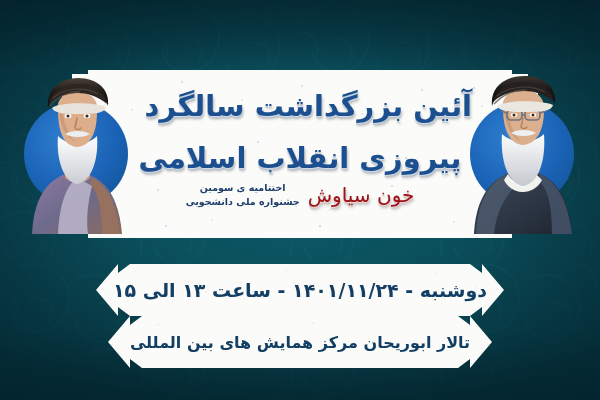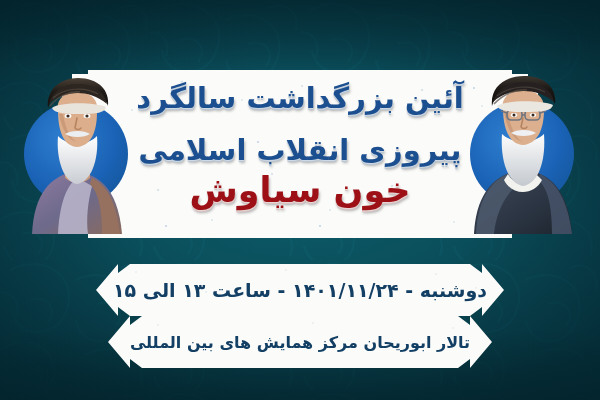--- a/index.html
+++ b/index.html
@@ -71,32 +71,32 @@
     text-align:center;
   }
   .tline{
     font-weight:bold;color:#1b4f8f;
     letter-spacing:-0.5px;line-height:1;
     text-shadow:
       0 1px 0 #cfd8e2, 0 2px 0 #b9c6d4,
       1px 3px 3px rgba(0,0,0,.30);
     white-space:nowrap;
   }
-  .tline1{font-size:29px;margin-top:8px;}
+  .tline1{font-size:29px;margin-top:16px;text-align:right;}
   .tline2{font-size:29px;margin-top:23px;}
   .sub-row{
     display:flex;align-items:center;justify-content:center;
     gap:8px;margin-top:8px;direction:rtl;
   }
   .sub-small{
     color:#1e3f6b;font-size:9.5px;font-weight:bold;line-height:1.5;
     text-align:center;white-space:nowrap;
   }
   .sub-red{
-    font-size:35px;font-weight:bold;color:#9d1016;line-height:1;
+    font-size:20px;font-weight:normal;color:#9d1016;line-height:1;
     white-space:nowrap;
     text-shadow:
       0 1px 0 #e7d5d5, 0 2px 0 #d8c2c2,
       1px 3px 3px rgba(0,0,0,.30);
     text-align: right;
   }
 
   
   .ribbon{
     position:absolute;height:52px;background:#fbfbfa;
@@ -322,20 +322,24 @@
         <path d="M33 32 C 41 26, 77 26, 89 31 C 87 37, 80 38, 60 38 C 42 38, 35 36, 33 32 Z" fill="#eae7e0"></path>
       </g>
     </svg>
   </div>
 
   <div class="titles">
     <div class="tline tline1">آئین بزرگداشت سالگرد</div>
     <div class="tline tline2">پیروزی انقلاب اسلامی</div>
     <div class="sub-row">
       <div class="sub-red">خون سیاوش</div>
+      <div class="sub-small">
+        <div>اختتامیه ی سومین</div>
+        <div>جشنواره ملی دانشجویی</div>
+      </div>
     </div>
   </div>
 
   <div class="ribbon ribbon-date">
     <span class="ribbon-text">دوشنبه - ۱۴۰۱/۱۱/۲۴ - ساعت ۱۳ الی ۱۵</span>
     <svg class="ribbon-speckle" viewBox="0 0 408 36" preserveAspectRatio="none" aria-hidden="true">
       <g fill="#a8bac8" opacity=".5">
         <circle cx="40" cy="8" r="1"></circle>
           <circle cx="110" cy="28" r="1.1"></circle>
           <circle cx="190" cy="6" r="1"></circle>

